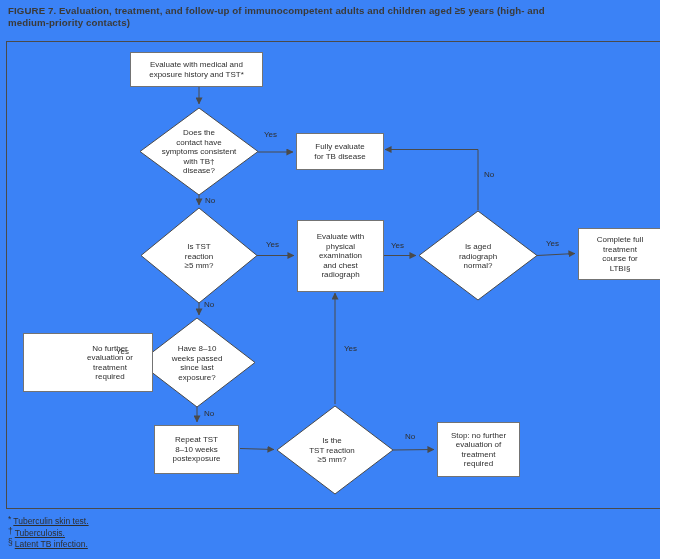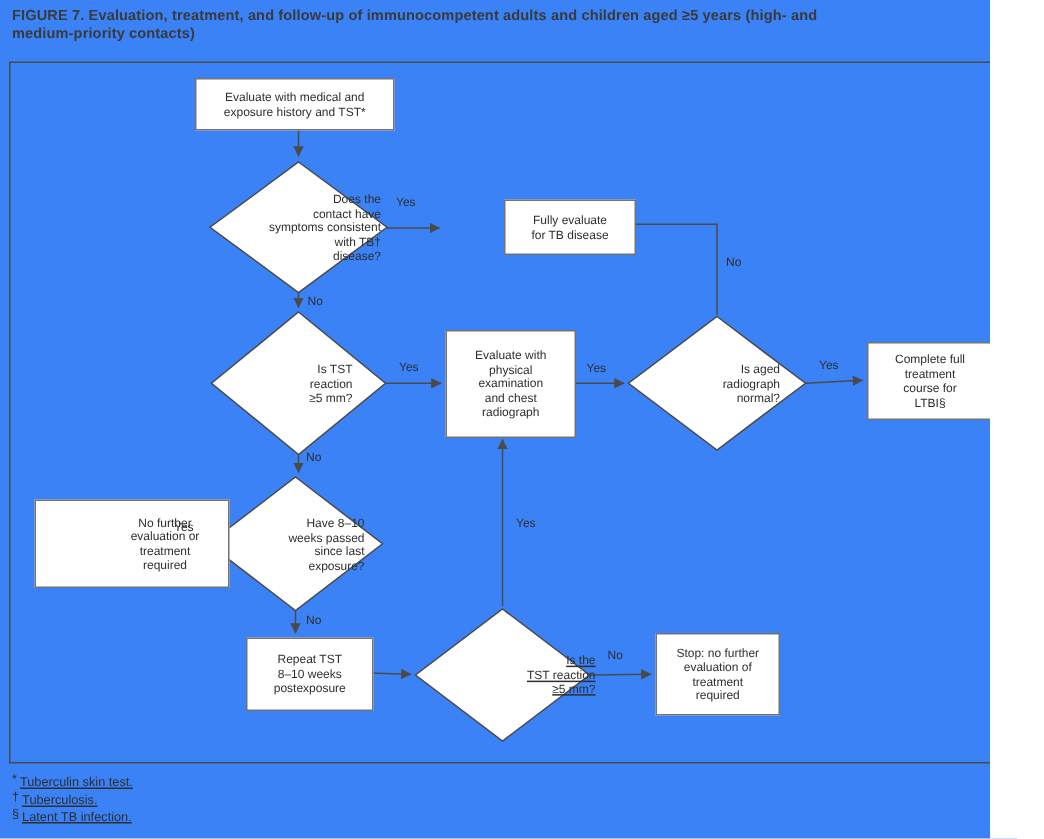--- a/index.html
+++ b/index.html
@@ -17,21 +17,21 @@
     border:1px solid #4a4a4a;
   }
   svg.connectors { position:absolute; left:0; top:0; width:696px; height:559px; }
   .box {
     position:absolute; background:#fff; border:1px solid #737373;
     display:flex; align-items:center; justify-content:center;
     text-align:center; font-size:8px; line-height:9.5px;
     white-space:pre-line; color:#2e2e2e;
   }
   .dlabel {
-    position:absolute; transform:translate(-50%,-50%); text-align:right;
+    position:absolute; transform:translate(-50%,-50%); text-align:center;
     font-size:8px; line-height:9.5px; white-space:pre-line; color:#2e2e2e;
   }
   .elabel { position:absolute; font-size:8px; line-height:9px; color:#2e2e2e; }
   .footnotes { position:absolute; left:8px; top:516px; font-size:8.5px; line-height:11.5px; color:#2e2e2e;text-decoration:underline; }
   .fnsym { display:inline-block; transform:translateY(-2px); margin-right:2px; }
 </style>
 </head>
 <body>
 
 <div class="page">
@@ -64,36 +64,36 @@
     <path d="M199,303 L199,315" fill="none" stroke="#4a4a4a" stroke-width="1" marker-end="url(#arrow)"></path>
     <path d="M139,362.5 L110,361.5" fill="none" stroke="#4a4a4a" stroke-width="1" marker-end="url(#arrow)"></path>
     <path d="M197,407 L197,422" fill="none" stroke="#4a4a4a" stroke-width="1" marker-end="url(#arrow)"></path>
     <path d="M240,448.5 L274,449.5" fill="none" stroke="#4a4a4a" stroke-width="1" marker-end="url(#arrow)"></path>
     <path d="M335,404 L335,293" fill="none" stroke="#4a4a4a" stroke-width="1" marker-end="url(#arrow)"></path>
     <path d="M393,450 L434,449.5" fill="none" stroke="#4a4a4a" stroke-width="1" marker-end="url(#arrow)"></path>
   </svg>
 
   <div class="box" style="left:130px; top:52px; width:131px; height:33px;">Evaluate with medical and
 exposure history and TST*</div>
-  <div class="box" style="left:296px; top:133px; width:86px; height:35px;margin-left:40px;">Fully evaluate
+  <div class="box" style="left:296px; top:133px; width:86px; height:35px;">Fully evaluate
 for TB disease</div>
   <div class="box" style="left:297px; top:220px; width:85px; height:70px;">Evaluate with
 physical
 examination
 and chest
 radiograph</div>
   <div class="box" style="left:578px; top:228px; width:82px; height:50px;">Complete full
 treatment
 course for
 LTBI§</div>
   <div class="box" style="left:23px; top:333px; width:84px; height:57px;padding-left:44px;">No further
 evaluation or
 treatment
 required</div>
-  <div class="box" style="left:164px; top:425px; width:83px; height:47px;text-align:center;">Repeat TST
+  <div class="box" style="left:154px; top:425px; width:83px; height:47px;text-align:center;">Repeat TST
 8–10 weeks
 postexposure</div>
   <div class="box" style="left:437px; top:422px; width:81px; height:53px;">Stop: no further
 evaluation of
 treatment
 required</div>
 
   <div class="dlabel" style="left:199px; top:152px; width:110px;">Does the
 contact have
 symptoms consistent
@@ -102,21 +102,21 @@
   <div class="dlabel" style="left:199px; top:256px; width:72px;">Is TST
 reaction
 ≥5 mm?</div>
   <div class="dlabel" style="left:478px; top:256px; width:84px;">Is aged
 radiograph
 normal?</div>
   <div class="dlabel" style="left:197px; top:363px; width:92px;">Have 8–10
 weeks passed
 since last
 exposure?</div>
-  <div class="dlabel" style="left:351px; top:450px; width:92px;text-decoration:underline;">Is the
+  <div class="dlabel" style="left:332px; top:450px; width:92px;">Is the
 TST reaction
 ≥5 mm?</div>
 
   <div class="elabel" style="left:264px; top:130px;">Yes</div>
   <div class="elabel" style="left:205px; top:196px;">No</div>
   <div class="elabel" style="left:266px; top:240px;">Yes</div>
   <div class="elabel" style="left:204px; top:300px;">No</div>
   <div class="elabel" style="left:391px; top:241px;">Yes</div>
   <div class="elabel" style="left:546px; top:239px;">Yes</div>
   <div class="elabel" style="left:484px; top:170px;">No</div>

